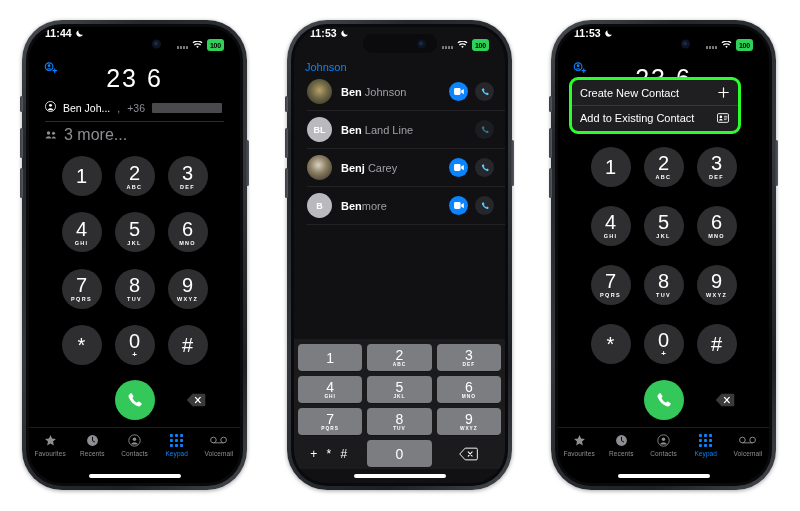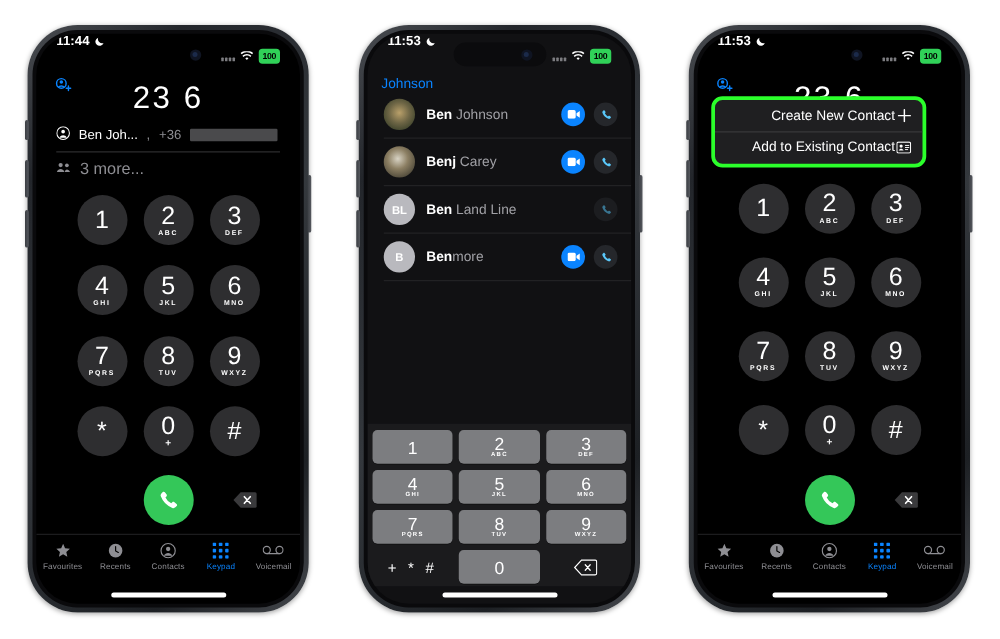--- a/index.html
+++ b/index.html
@@ -84,21 +84,21 @@
   }
   .suggest-wrap { padding: 4px 16px 0 16px; }
   .suggest-row {
     display:flex; align-items:center; gap:7px;
     height: 21px; font-size:10.5px;
   }
   .suggest-row .s-name { color:#fff; font-weight:400; }
   .suggest-row .s-sub { color:#8e8e93; }
   .redact { display:inline-block; height:10px; width:70px; background:#4a4a4c; border-radius:1px; vertical-align:-1px; }
   .divider { height:1px; background:#2c2c2e; margin:3px 0 3px 0; }
-  .more-row { display:flex; align-items:center; gap:7px; height:19px; font-size:13px; color:#8e8e93; }
+  .more-row { display:flex; align-items:center; gap:7px; height:19px; font-size:16px; color:#8e8e93; }
 
   .keys {
     flex: 1;
     display:grid; grid-template-columns: repeat(3, 1fr);
     grid-template-rows: repeat(4, 1fr);
     justify-items:center; align-items:center;
     padding: 4px 26px 0 26px;
   }
   .key {
     width: 40px; height: 40px; border-radius:50%;
@@ -178,21 +178,21 @@
   
   .menu-hl {
     position:absolute; left:11px; top:50px; width:172px;
     border: 3px solid #2bff2b; border-radius:9px;
     background:#1f1f21; overflow:hidden; z-index:20;
   }
   .menu-item {
     display:flex; align-items:center; height:25px;
     padding: 0 8px; color:#fff; font-size:11px;
   }
-  .menu-item .mi-lab { flex:1;text-align:right; }
+  .menu-item .mi-lab { flex:1; }
   .menu-item .mi-ico { width:14px; display:flex; align-items:center; justify-content:center; }
   .menu-sep { height:.5px; background:#38383a; }
 
   .p3-hidden-num {
     text-align:center; color:#fff; font-size:25px; letter-spacing:2px;
     margin-top:6px; height:30px; line-height:30px;
   }
 </style>
 </head>
 <body>
@@ -457,42 +457,42 @@
                   </span>
                 <span class="act tel">
                     <svg width="10" height="10" viewBox="0 0 24 24">
                       <path d="M6.6 3.3c.6-.6 1.6-.5 2.1.2l1.8 2.4c.4.6.3 1.4-.2 1.9l-1 1a12 12 0 0 0 5.9 5.9l1-1c.5-.5 1.3-.6 1.9-.2l2.4 1.8c.7.5.8 1.5.2 2.1l-1.4 1.4c-.8.8-2 1-3 .6A20 20 0 0 1 4.6 7.7c-.4-1-.2-2.2.6-3l1.4-1.4z" fill="#5ac8fa"></path>
                     </svg>
                   </span>
               </span>
             </div>
 
             <div class="crow">
+              <span class="avatar initials">BL</span>
+              <span class="cname"><b>Ben</b><span> Land Line</span></span>
+              <span class="cacts">
+                <span class="act tel dim">
+                    <svg width="10" height="10" viewBox="0 0 24 24">
+                      <path d="M6.6 3.3c.6-.6 1.6-.5 2.1.2l1.8 2.4c.4.6.3 1.4-.2 1.9l-1 1a12 12 0 0 0 5.9 5.9l1-1c.5-.5 1.3-.6 1.9-.2l2.4 1.8c.7.5.8 1.5.2 2.1l-1.4 1.4c-.8.8-2 1-3 .6A20 20 0 0 1 4.6 7.7c-.4-1-.2-2.2.6-3l1.4-1.4z" fill="#5ac8fa"></path>
+                    </svg>
+                  </span>
+              </span>
+            </div>
+
+            <div class="crow">
               <span class="avatar i3"></span>
               <span class="cname"><b>Benj</b><span> Carey</span></span>
               <span class="cacts">
                 <span class="act vid">
                     <svg width="10" height="7" viewBox="0 0 16 11">
                       <rect x="0" y="0" width="10.5" height="11" rx="2.2" fill="#fff"></rect>
                       <path d="M11.5 4l4.2-2.7v8.4L11.5 7z" fill="#fff"></path>
                     </svg>
                   </span>
                 <span class="act tel">
-                    <svg width="10" height="10" viewBox="0 0 24 24">
-                      <path d="M6.6 3.3c.6-.6 1.6-.5 2.1.2l1.8 2.4c.4.6.3 1.4-.2 1.9l-1 1a12 12 0 0 0 5.9 5.9l1-1c.5-.5 1.3-.6 1.9-.2l2.4 1.8c.7.5.8 1.5.2 2.1l-1.4 1.4c-.8.8-2 1-3 .6A20 20 0 0 1 4.6 7.7c-.4-1-.2-2.2.6-3l1.4-1.4z" fill="#5ac8fa"></path>
-                    </svg>
-                  </span>
-              </span>
-            </div>
-
-            <div class="crow">
-              <span class="avatar initials">BL</span>
-              <span class="cname"><b>Ben</b><span> Land Line</span></span>
-              <span class="cacts">
-                <span class="act tel dim">
                     <svg width="10" height="10" viewBox="0 0 24 24">
                       <path d="M6.6 3.3c.6-.6 1.6-.5 2.1.2l1.8 2.4c.4.6.3 1.4-.2 1.9l-1 1a12 12 0 0 0 5.9 5.9l1-1c.5-.5 1.3-.6 1.9-.2l2.4 1.8c.7.5.8 1.5.2 2.1l-1.4 1.4c-.8.8-2 1-3 .6A20 20 0 0 1 4.6 7.7c-.4-1-.2-2.2.6-3l1.4-1.4z" fill="#5ac8fa"></path>
                     </svg>
                   </span>
               </span>
             </div>
 
             <div class="crow">
               <span class="avatar initials">B</span>
               <span class="cname"><b>Ben</b><span>more</span></span>

